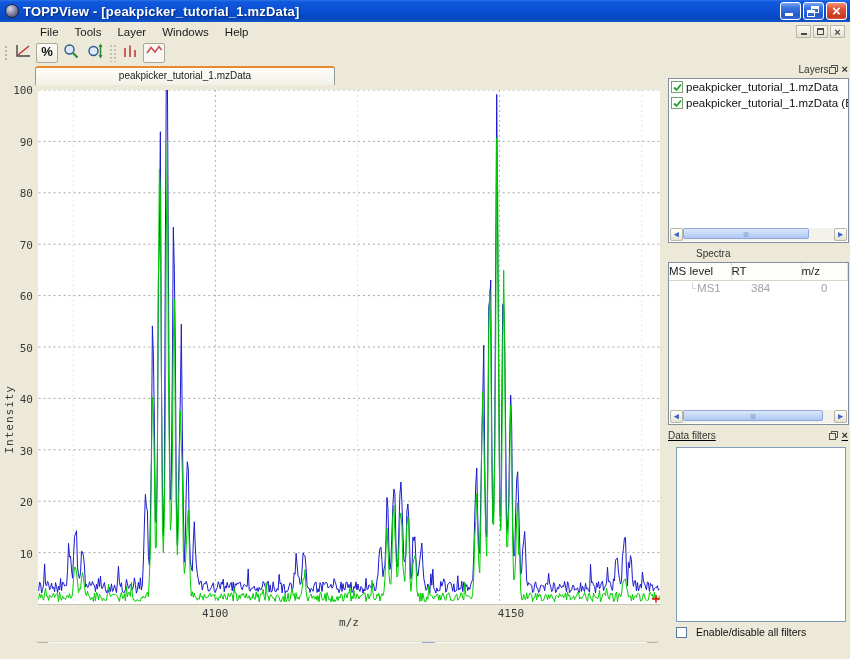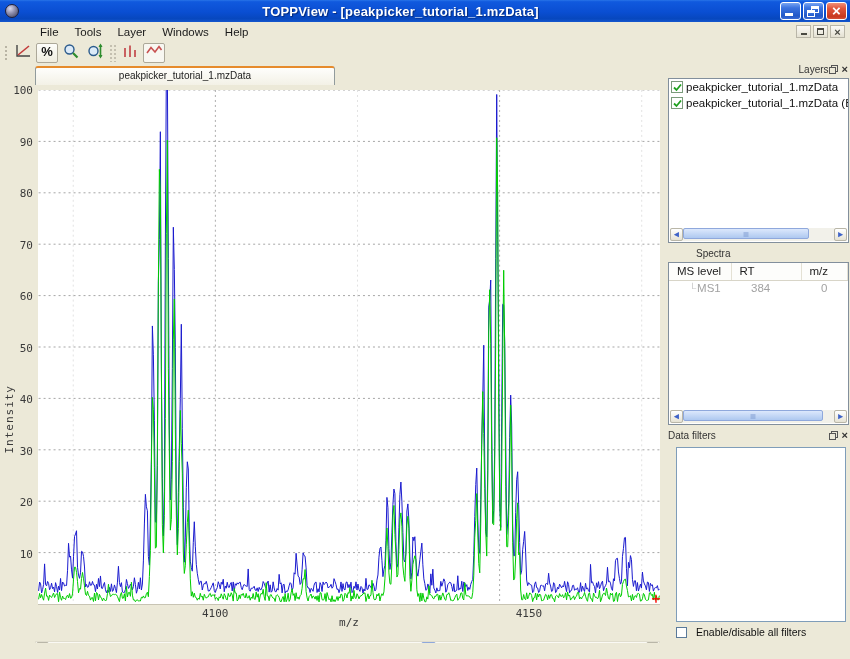--- a/index.html
+++ b/index.html
@@ -9,21 +9,21 @@
   #window { position:relative; width:850px; height:659px; background:#ECE9D8; }
 
   
   #titlebar { left:0; top:0; width:850px; height:22px;
     background:linear-gradient(180deg,#2874E8 0%,#1059DE 8%,#0A4ED2 55%,#0747BE 85%,#1557CE 100%);
     display:flex; align-items:center; padding:0 3px; }
   #app-icon { width:14px; height:14px; border-radius:50%;
     background:radial-gradient(circle at 35% 30%,#D8D8EE 0%,#8A8AA8 45%,#3A3A52 100%);
     border:1px solid #20203A; margin:0 4px 0 2px; flex:none; }
   #title-text { color:#fff; font-weight:bold; font-size:13px; letter-spacing:.2px;
-    text-shadow:1px 1px 1px #052A7A; white-space:nowrap; overflow:hidden; flex:1;text-align:center; }
+    text-shadow:1px 1px 1px #052A7A; white-space:nowrap; overflow:hidden; flex:1; }
   .winbtn { width:21px; height:18px; border-radius:3px; margin-left:2px; flex:none;
     border:1px solid #fff; position:relative;
     background:linear-gradient(180deg,#79A5F2 0%,#3C74E0 30%,#2258C8 80%,#3B6BD4 100%); }
   .winbtn.close { background:linear-gradient(180deg,#F09078 0%,#E0543A 35%,#C83A20 85%,#D65038 100%); }
   .winbtn .g-min { position:absolute; left:4px; bottom:3px; width:8px; height:3px; background:#fff; }
   .winbtn .g-rest1 { position:absolute; left:7px; top:3px; width:8px; height:7px; border:1px solid #fff; border-top-width:3px; }
   .winbtn .g-rest2 { position:absolute; left:3px; top:7px; width:8px; height:7px; border:1px solid #fff; border-top-width:3px; background:linear-gradient(180deg,#3C74E0,#2258C8); }
   .winbtn .g-x { position:absolute; left:0; top:0; width:100%; height:100%; color:#fff; font-size:15px; font-weight:bold; line-height:16px; text-align:center; }
 
   
@@ -85,21 +85,21 @@
   .dock-x { font-size:11px; color:#333; font-weight:bold; line-height:9px; }
   .panel-box { position:absolute; background:#fff; border:1px solid #828F9C; overflow:hidden; }
 
   .layer-item { display:flex; align-items:center; height:16px; padding-left:2px; white-space:nowrap; overflow:hidden; }
   .layer-label { font-size:11.5px; color:#111; margin-left:3px; white-space:nowrap; }
   .chk { width:12px; height:12px; background:#fff; border:1px solid #7B9B7B; flex:none;
     display:flex; align-items:center; justify-content:center; }
 
   #spectra-table { width:100%; border-collapse:collapse; table-layout:fixed; }
   #spectra-table th { font-size:11.5px; font-weight:normal; color:#222; text-align:left; height:17px;
-    padding-left:8px; border-bottom:1px solid #D8D5C8; border-right:1px solid #E4E1D4; background:#FDFDFB; }
+    padding-left:0; border-bottom:1px solid #D8D5C8; border-right:1px solid #E4E1D4; background:#FDFDFB; }
   #spectra-table td { font-size:11.5px; color:#A2A2A2; height:15px; padding-left:20px; white-space:nowrap; }
   .tree-glyph { color:#C4C4C4; font-size:10px; margin-right:1px; }
 
   #enable-filters-row { position:absolute; left:676px; top:626px; display:flex; align-items:center; gap:9px; }
   .chk-xp { width:11px; height:11px; background:#fff; border:1px solid #5A7A9A; }
   #enable-filters-label { font-size:10.5px; color:#111; }
 
   
   #statusbar { left:0; top:643px; width:850px; height:16px; background:#ECE9D8; border-top:1px solid #D8D4C4; }
   .status-field { position:absolute; top:1px; height:14px; border:1px solid;
@@ -223,21 +223,21 @@
         <span class="ytick" style="top: 262.5px;">50</span>
         <span class="ytick" style="top: 211px;">60</span>
         <span class="ytick" style="top: 159.5px;">70</span>
         <span class="ytick" style="top: 108px;">80</span>
         <span class="ytick" style="top: 56.5px;">90</span>
         <span class="ytick" style="top: 5px;">100</span>
       </div>
     <div id="ylabel">Intensity</div>
     <div id="x-axis">
         <span class="xtick" style="left: 215.145px;">4100</span>
-        <span class="xtick" style="left: 529px; text-align: center;">4150</span>
+        <span class="xtick" style="left: 511px; text-align: center;">4150</span>
       </div>
     <div id="xlabel">m/z</div>
 
     <div class="hscroll" style="left:35px; top:556px; width:625px;">
       <div class="sb-arrow">◂</div>
       <div class="sb-track">
         <div class="sb-thumb" style="left:372px; width:15px;"></div>
       </div>
       <div class="sb-arrow">▸</div>
     </div>
@@ -315,21 +315,21 @@
     </table>
     <div class="hscroll" style="left:1px; bottom:1px; width:177px; border:none; background:#F2F1EA;">
       <div class="sb-arrow">◂</div>
       <div class="sb-track">
         <div class="sb-thumb" style="left:0px; width:140px;"></div>
       </div>
       <div class="sb-arrow">▸</div>
     </div>
   </div>
 
-  <div class="dock-header" style="top:428px;">
+  <div class="dock-header" style="top:428px;text-decoration:underline;">
     <span class="dock-title">Data filters</span>
     <span class="dock-icons">
       <svg width="9" height="9">
           <rect x="2.5" y="0.5" width="6" height="6" fill="#ECE9D8" stroke="#555"></rect>
           <rect x="0.5" y="2.5" width="6" height="6" fill="#ECE9D8" stroke="#555"></rect>
         </svg>
       <span class="dock-x">×</span>
     </span>
   </div>
   <div class="panel-box" style="left:676px; top:447px; width:170px; height:175px; border-color:#7F9DB9;"></div>

